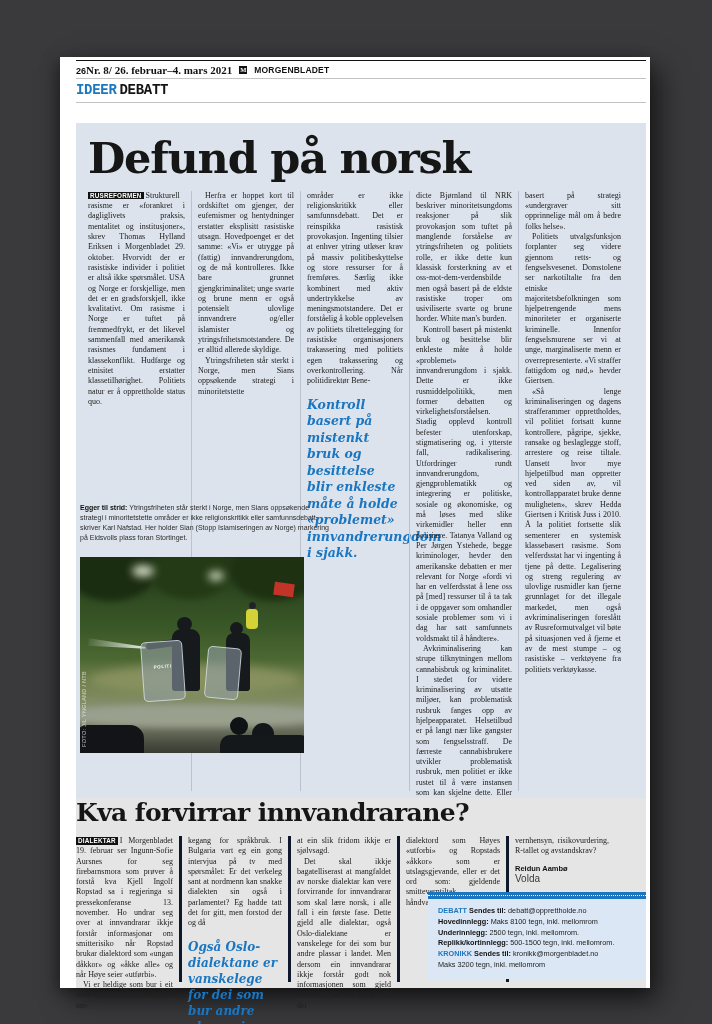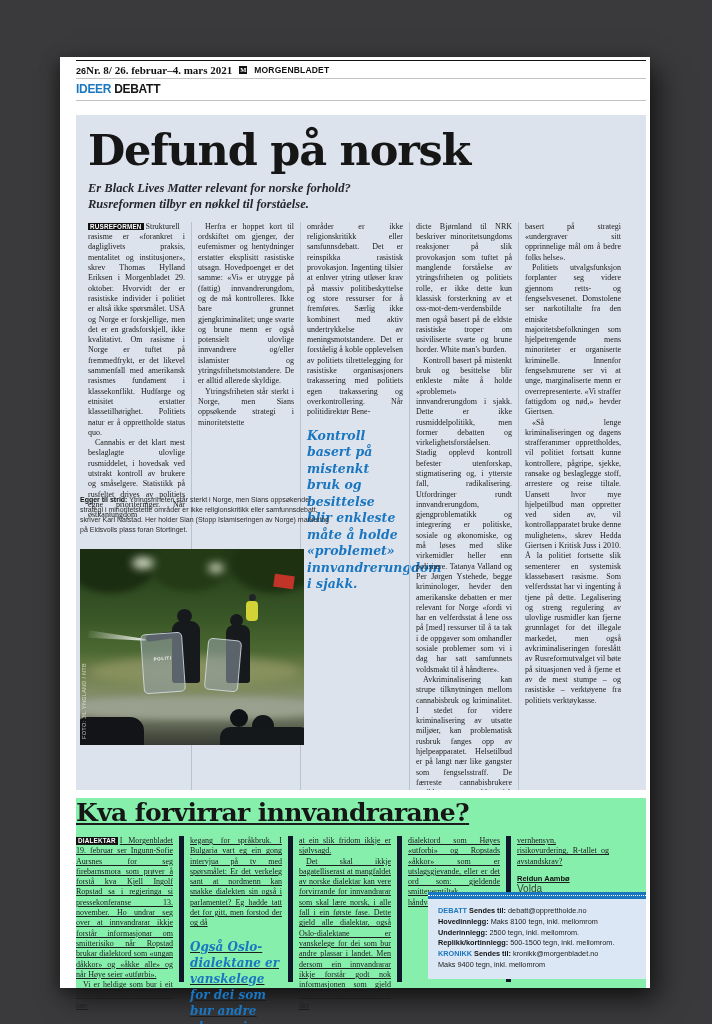--- a/index.html
+++ b/index.html
@@ -13,27 +13,27 @@
   .masthead { position:absolute; left:16px; right:4px; top:3px; }
   .mast-rule-top { border-top:1.6px solid #111; }
   .mast-row { display:flex; align-items:baseline; padding:3px 0 2px 0; }
   .pagenum { font-family:"Liberation Sans", sans-serif; font-weight:bold; font-size:9px; color:#111; }
   .issue-wrap { display:flex; align-items:center; gap:7px; }
   .issue { font-size:11px; color:#111; font-weight:bold; }
   .brandmark { display:inline-block; width:8px; height:8px; background:#111; color:#fff; font-family:"Liberation Serif",serif;
                font-weight:bold; font-size:6.5px; line-height:8px; text-align:center; }
   .brand { font-family:"Liberation Sans", sans-serif; font-weight:bold; font-size:8.5px; letter-spacing:.2px; color:#111; }
   .thin-rule { border-top:1px solid #c2c2c2; }
-  .section-row { padding:3px 0 4px 0; font-family:Liberation Sans, sans-serif; font-weight:bold; font-size:12px;
+  .section-row { padding:3px 0 4px 0; font-family:Liberation Mono, monospace; font-weight:bold; font-size:14px;
                  letter-spacing:-0.3px; transform-origin:left; }
   .section-row .blue { color:#1b78c0; }
   .section-row .black { color:#141414; margin-left:3px; }
 
   
-  .panel { position:absolute; left:16px; top:58px; width:570px; height:675px; background:#dde3ec; padding:14px 12px 0 12px; overflow:hidden; }
+  .panel { position:absolute; left:16px; top:66px; width:570px; height:675px; background:#dde3ec; padding:14px 12px 0 12px; overflow:hidden; }
   h1 { font-family:"DejaVu Serif","Liberation Serif",serif; font-weight:bold; font-size:43px; letter-spacing:-1.2px; color:#161616; line-height:1.02; }
   .standfirst { margin-top:7px; font-style:italic; font-weight:bold; font-size:12.5px; line-height:16px; color:#23282e; }
   .cols { display:flex; margin-top:10px; height:600px; }
   .col { width:109px; padding:0 6px; flex:none; }
   .col:first-child { width:103px; padding-left:0; }
   .col + .col { border-left:1px solid #b9c2cf; }
   .col p { font-size:8px; line-height:10.3px; text-align:justify; color:#202020; }
   .col p.ind { text-indent:7px; }
   .kicker { font-family:"Liberation Sans", sans-serif; font-weight:bold; font-size:6.3px; background:#111; color:#fff;
             padding:0 2px 0.5px 2px; letter-spacing:.2px; margin-right:2px; }
@@ -50,24 +50,24 @@
   .photo-credit { position:absolute; left:1px; bottom:6px; writing-mode:vertical-rl; transform:rotate(180deg);
                   font-family:"Liberation Sans", sans-serif; font-size:5.5px; letter-spacing:.3px; color:rgba(235,240,235,.75); }
   .shield { position:absolute; background:rgba(150,162,172,.55); border:1px solid rgba(220,230,236,.75); border-radius:5px; }
   .shield-label { position:absolute; width:100%; text-align:center; top:38%; color:rgba(255,255,255,.92);
                   font-family:"Liberation Sans", sans-serif; font-weight:bold; font-size:4.5px; letter-spacing:.6px; }
   .silhouette { position:absolute; background:#171a1d; }
   .spray { position:absolute; width:58px; height:11px; background:linear-gradient(90deg, rgba(255,255,255,.05), rgba(255,255,255,.9));
            clip-path:polygon(0 20%, 100% 45%, 100% 62%, 0 90%); filter:blur(1.2px); transform:rotate(6deg); }
 
   
-  .article2 { position:absolute; left:16px; top:741px; width:570px; height:190px; background:#86efac;text-decoration:underline; }
+  .article2 { position:absolute; left:16px; top:741px; width:570px; height:190px; background:#e5e5e5; }
   h2 { font-family:"DejaVu Serif","Liberation Serif",serif; font-weight:bold; font-size:25px; letter-spacing:-0.6px; color:#161616; }
   .cols2 { display:flex; margin-top:9px; height:146px; }
-  .cols2 .col + .col { border-left:5px solid #0f172a; }
+  .cols2 .col + .col { border-left:3px solid #0f172a; }
   .cols2 .pullquote { font-size:12px; line-height:16px; }
   .byline2 { margin-top:7px; font-family:"Liberation Sans", sans-serif; }
   .byline2 .name { font-weight:bold; font-size:7.5px; color:#111; }
   .byline2 .role { font-size:10px; color:#3a3a3a; }
 
   
   .subbox { position:absolute; left:352px; top:94px; width:218px; }
   .subbox-bar { height:7px; background:#1a76c1; position:relative; }
   .subbox-bar::after { content:""; position:absolute; left:0; right:0; top:3px; border-top:1px dotted #ffffff; }
   .subbox-body { background:#dbe7f4; padding:7px 10px 8px 10px; font-family:"Liberation Sans", sans-serif;
@@ -92,29 +92,24 @@
     </div>
     <div class="thin-rule"></div>
     <div class="section-row">
       <span class="blue">IDEER</span><span class="black">DEBATT</span>
     </div>
     <div class="thin-rule"></div>
   </header>
 
   <section class="panel">
     <h1>Defund på norsk</h1>
-    <div class="standfirst">
-      <div>Er Black Lives Matter relevant for norske forhold?</div>
-      <div>Rusreformen tilbyr en nøkkel til forståelse.</div>
-    </div>
 
     <div class="cols">
       <div class="col">
         <p><span class="kicker">RUSREFORMEN</span><span>Strukturell rasisme er «forankret i dagliglivets praksis, mentalitet og institusjoner», skrev Thomas Hylland Eriksen i Morgenbladet 29. oktober. Hvorvidt der er rasistiske individer i politiet er altså ikke spørsmålet. USA og Norge er forskjellige, men det er en gradsforskjell, ikke kvalitativt. Om rasisme i Norge er tuftet på fremmedfrykt, er det likevel sammenfall med amerikansk rasismes fundament i klassekonflikt. Hudfarge og etnisitet erstatter klassetilhørighet. Politiets natur er å opprettholde status quo.</span></p>
-        <p class="ind">Cannabis er det klart mest beslaglagte ulovlige rusmiddelet, i hovedsak ved utstrakt kontroll av brukere og småselgere. Statistikk på rusfeltet drives av politiets egne prioriteringer. Når østkantungdom</p>
       </div>
       <div class="col">
         <p class="ind">Herfra er hoppet kort til ordskiftet om gjenger, der eufemismer og hentydninger erstatter eksplisitt rasistiske utsagn. Hovedpoenget er det samme: «Vi» er utrygge på (fattig) innvandrerungdom, og de må kontrolleres. Ikke bare grunnet gjengkriminalitet; unge svarte og brune menn er også potensielt ulovlige innvandrere og/eller islamister og ytringsfrihetsmotstandere. De er alltid allerede skyldige.</p>
         <p class="ind">Ytringsfriheten står sterkt i Norge, men Sians oppsøkende strategi i minoritetstette</p>
       </div>
       <div class="col">
         <p>områder er ikke religionskritikk eller samfunnsdebatt. Det er reinspikka rasistisk provokasjon. Ingenting tilsier at enhver ytring utløser krav på massiv politibeskyttelse og store ressurser for å fremføres. Særlig ikke kombinert med aktiv undertrykkelse av meningsmotstandere. Det er forståelig å koble opplevelsen av politiets tilrettelegging for rasistiske organisasjoners trakassering med politiets egen trakassering og overkontrollering. Når politidirektør Bene-</p>
         <div class="pullquote">Kontroll basert på mistenkt bruk og besittelse blir enkleste måte å holde «problemet» innvandrerungdom i sjakk.</div>
       </div>
       <div class="col">
@@ -201,18 +196,18 @@
     </div>
 
     <div class="subbox">
       <div class="subbox-bar"></div>
       <div class="subbox-body">
         <div><span class="blue">DEBATT</span> <span class="b">Sendes til:</span> <span>debatt@opprettholde.no</span></div>
         <div><span class="b">Hovedinnlegg:</span> <span>Maks 8100 tegn, inkl. mellomrom</span></div>
         <div><span class="b">Underinnlegg:</span> <span>2500 tegn, inkl. mellomrom.</span></div>
         <div><span class="b">Replikk/kortinnlegg:</span> <span>500-1500 tegn, inkl. mellomrom.</span></div>
         <div><span class="blue">KRONIKK</span> <span class="b">Sendes til:</span> <span>kronikk@morgenbladet.no</span></div>
-        <div><span>Maks 9400 tegn, inkl. mellomrom</span></div>
+        <div><span>Maks 3200 tegn, inkl. mellomrom</span></div>
       </div>
     </div>
   </section>
 
 </div>
 
 </body></html>

